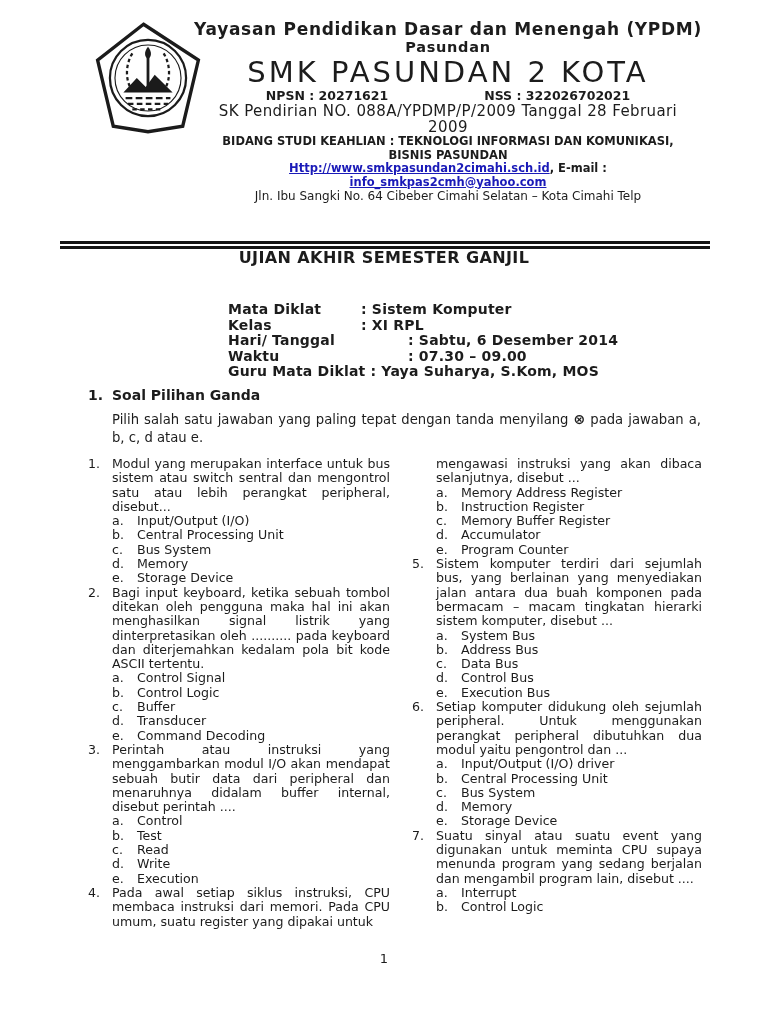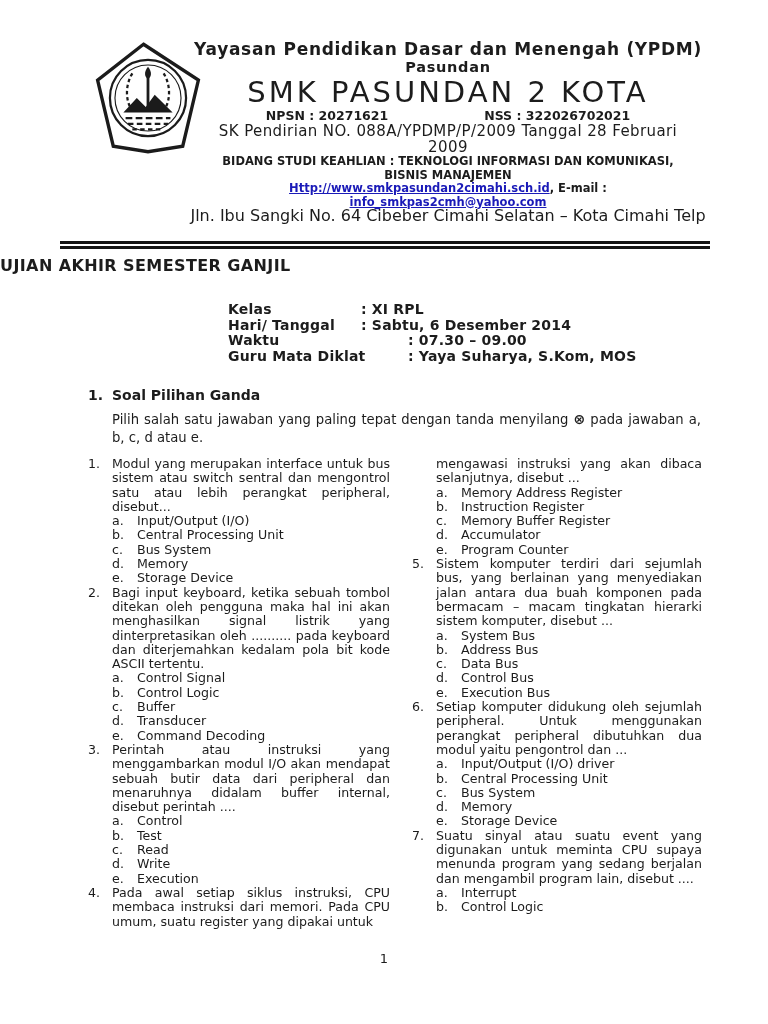--- a/index.html
+++ b/index.html
@@ -7,48 +7,48 @@
   body {
     width:768px; height:1024px;
     font-family:"DejaVu Sans", sans-serif;
     color:#1c1c1c;
     position:relative;
     overflow:hidden;
   }
   .page { position:relative; width:768px; height:1024px; background:#fff; }
 
   
-  .letterhead { position:absolute; top:40px; left:60px; width:648px; }
+  .letterhead { position:absolute; top:20px; left:60px; width:648px; }
   .logo-wrap { position:absolute; left:28px; top:2px; width:120px; height:112px; }
   .logo-wrap svg { width:100%; height:100%; }
   .head-text { margin-left:128px; text-align:center; }
   .found-1 { font-weight:bold; font-size:17px; letter-spacing:.7px; line-height:19px; }
   .found-2 { font-weight:bold; font-size:14.5px; letter-spacing:.7px; line-height:17px; }
   .school-1, .school-2 { font-size:29px; letter-spacing:3px; line-height:32px; font-weight:500; }
   .ids-row { display:flex; justify-content:center; gap:96px; font-weight:bold; font-size:12.5px; line-height:14px; margin-top:1px; }
   .sk-1, .sk-2 { font-size:15px; letter-spacing:.4px; line-height:16px; }
   .bidang-1, .bidang-2 { font-weight:bold; font-size:11.5px; line-height:13.5px; }
   .links-row { font-weight:bold; font-size:11.5px; line-height:13.5px; }
   .links-row a { text-decoration:underline; cursor:pointer; }
-  .addr-1, .addr-2 { font-size:16px; line-height:14px; }
+  .addr-1, .addr-2 { font-size:12px; line-height:14px; }
 
   
   .double-rule { position:absolute; top:241px; left:60px; width:650px; height:8px;
     border-top:3px solid #141414; border-bottom:3px solid #141414; }
 
   
-  .exam-title { position:absolute; top:257px; left:0; width:768px; 
+  .exam-title { position:absolute; top:249px; left:0; width:768px; text-align:center;
     font-weight:bold; font-size:16px; line-height:17.5px; letter-spacing:.4px; }
 
   
   .exam-details { position:absolute; top:302px; left:228px; font-weight:bold;
     font-size:14px; line-height:15.6px; letter-spacing:.2px; white-space:nowrap; }
   .exam-row .lbl { display:inline-block; width:133px; }
   .exam-row:nth-child(3) .lbl, .exam-row:nth-child(4) .lbl { width:180px; }
-  .exam-row:nth-child(5) .lbl { width:auto; margin-right:11px; }
+  .exam-row:nth-child(5) .lbl { width:auto; margin-right:5px; }
 
   
   .section-head { position:absolute; top:387px; left:88px; display:flex;
     font-weight:bold; font-size:14px; line-height:16px; }
   .section-num { width:24px; flex-shrink:0; }
   .instruction { position:absolute; top:411px; left:112px; width:589px;
     font-size:13.2px; line-height:17.5px; text-align:justify; }
   .cross-mark { font-weight:bold; font-size:14px; }
 
   
@@ -93,38 +93,41 @@
       <div class="found-1">Yayasan Pendidikan Dasar dan Menengah (YPDM)</div>
       <div class="found-2">Pasundan</div>
       <div class="school-1">SMK PASUNDAN 2 KOTA</div>
       <div class="ids-row">
         <span>NPSN : 20271621</span>
         <span>NSS : 322026702021</span>
       </div>
       <div class="sk-1">SK Pendirian NO. 088A/YPDMP/P/2009 Tanggal 28 Februari</div>
       <div class="sk-2">2009</div>
       <div class="bidang-1">BIDANG STUDI KEAHLIAN  :  TEKNOLOGI INFORMASI DAN KOMUNIKASI,</div>
-      <div class="bidang-2">BISNIS MANAJEMEN</div>
+      <div class="bidang-2">BISNIS PASUNDAN</div>
       <div class="links-row">
         <a class="link" style="color: rgb(26, 26, 184);">Http://www.smkpasundan2cimahi.sch.id</a><span>,  E-mail :</span>
       </div>
       <div class="links-row">
         <a class="link" style="color: rgb(26, 26, 184); text-align: center;">info_smkpas2cmh@yahoo.com</a>
       </div>
       <div class="addr-1">Jln. Ibu Sangki No. 64 Cibeber Cimahi Selatan – Kota Cimahi Telp</div>
     </div>
   </div>
 
   <div class="double-rule"></div>
 
   <div class="exam-title">
     <div>UJIAN AKHIR SEMESTER GANJIL</div>
   </div>
 
   <div class="exam-details">
+    <div class="exam-row">
+      <span class="lbl">Mata Diklat</span><span class="val">: Sistem Komputer</span>
+    </div>
     <div class="exam-row">
       <span class="lbl">Kelas</span><span class="val">: XI RPL</span>
     </div>
     <div class="exam-row">
       <span class="lbl">Hari/ Tanggal</span><span class="val">: Sabtu, 6 Desember 2014</span>
     </div>
     <div class="exam-row">
       <span class="lbl">Waktu</span><span class="val">: 07.30 – 09.00</span>
     </div>
     <div class="exam-row">

